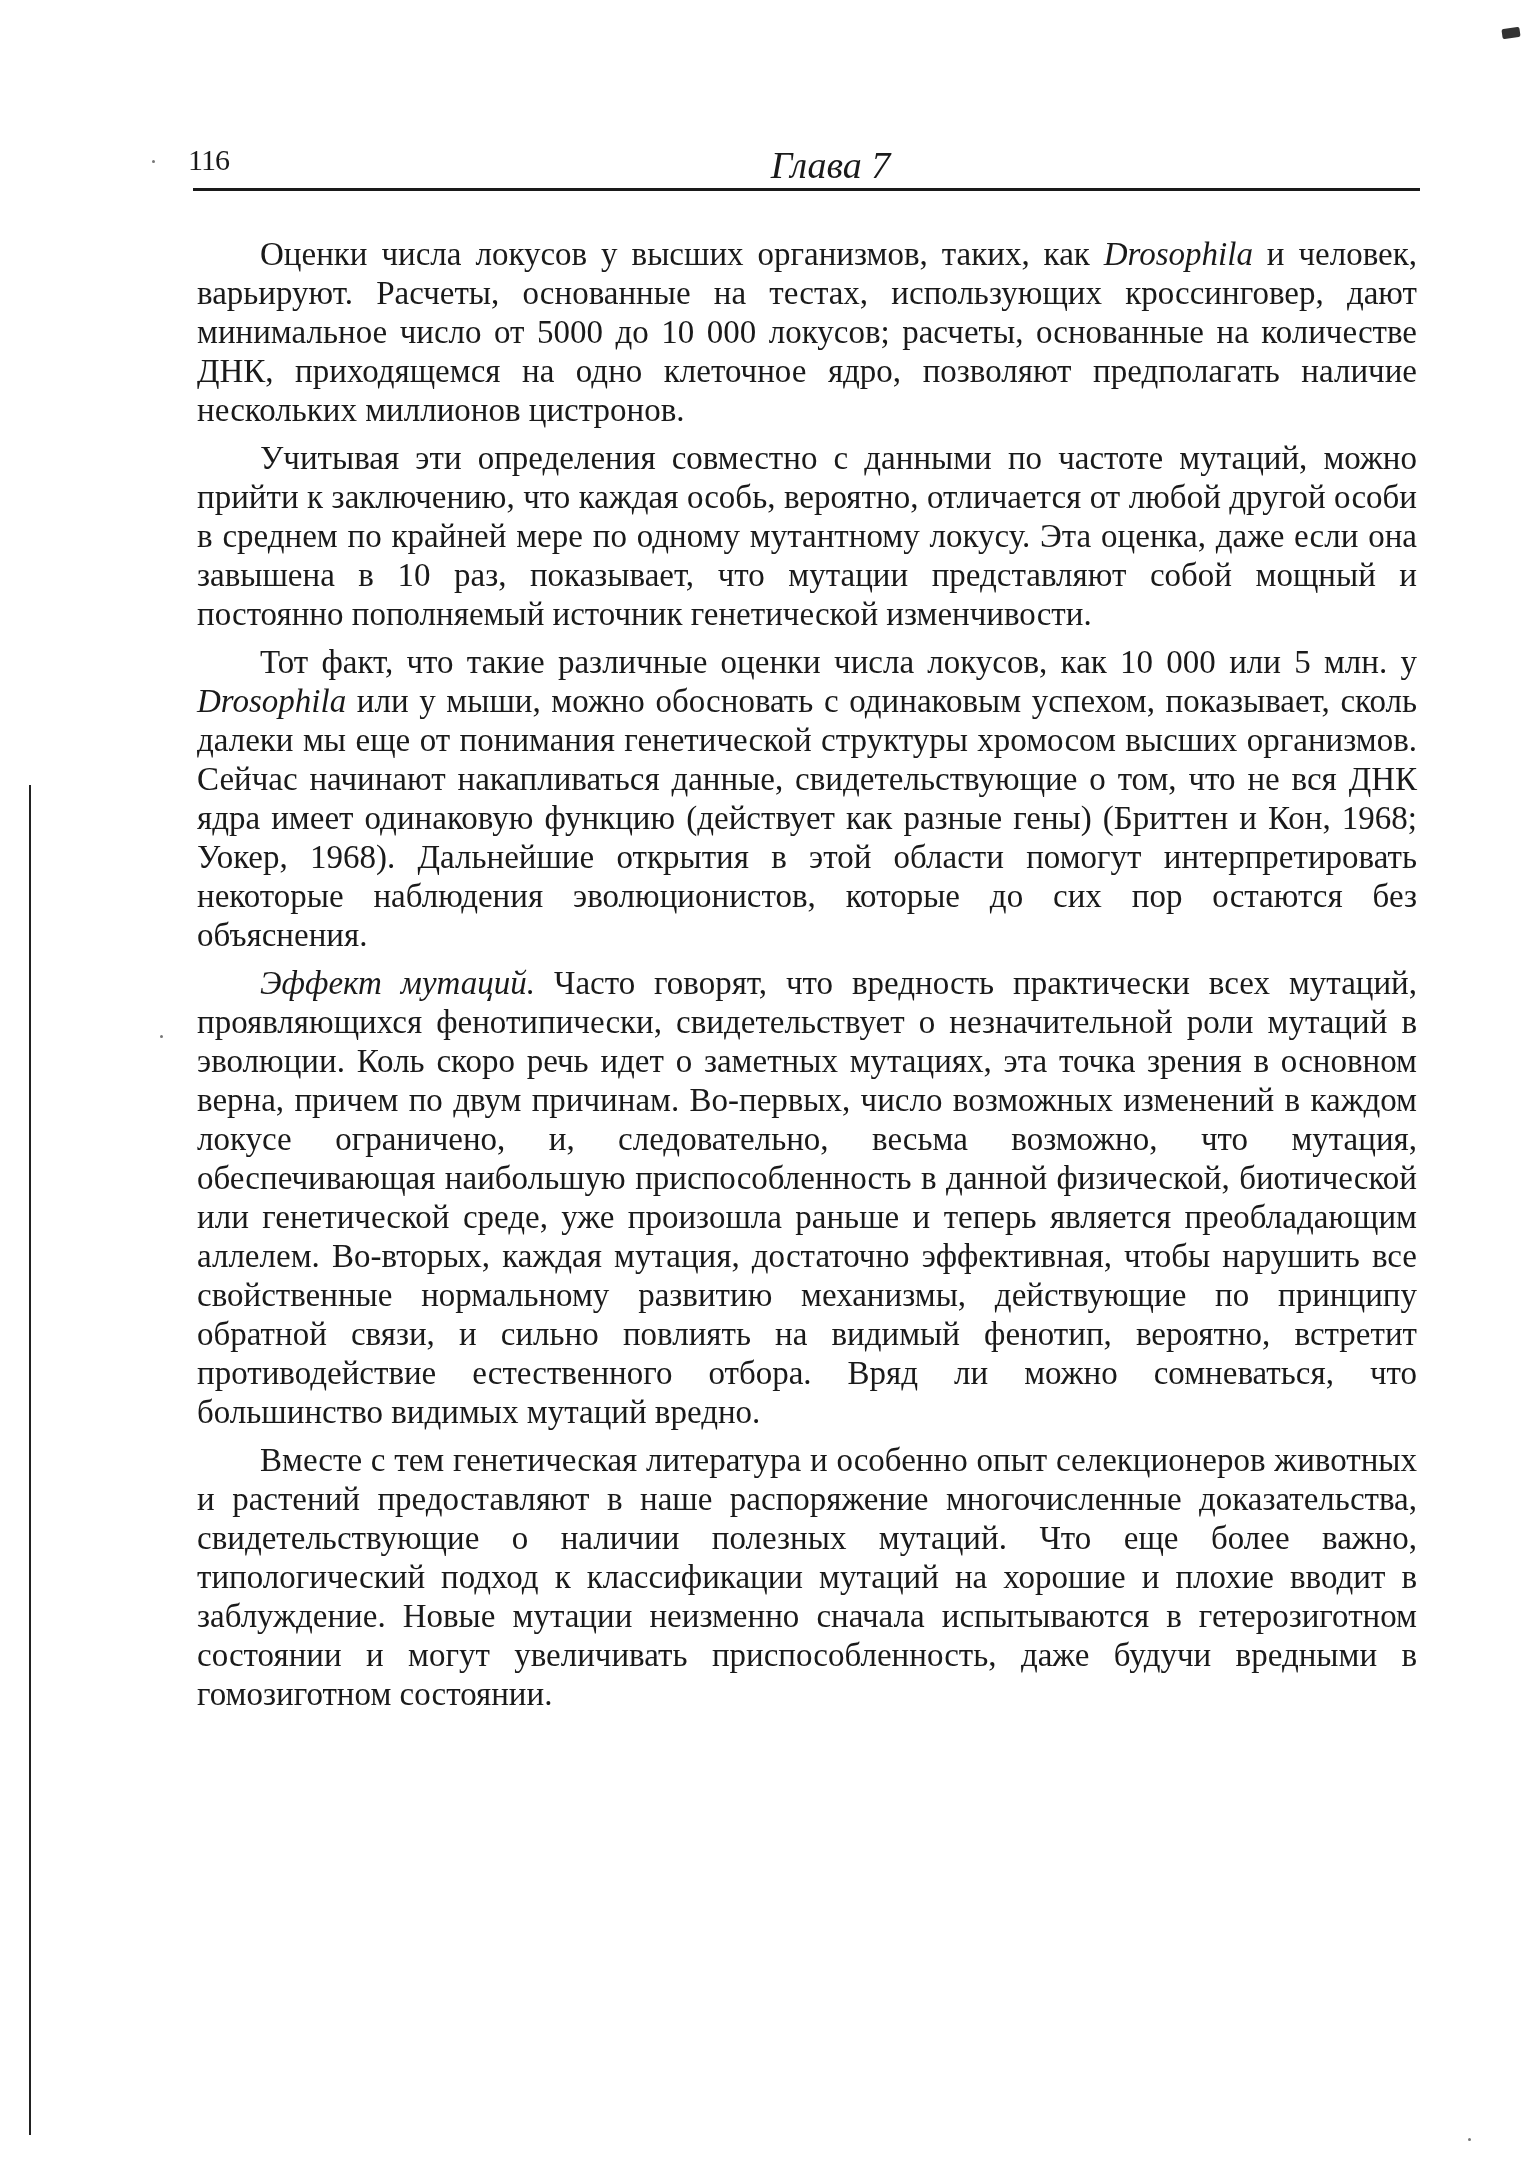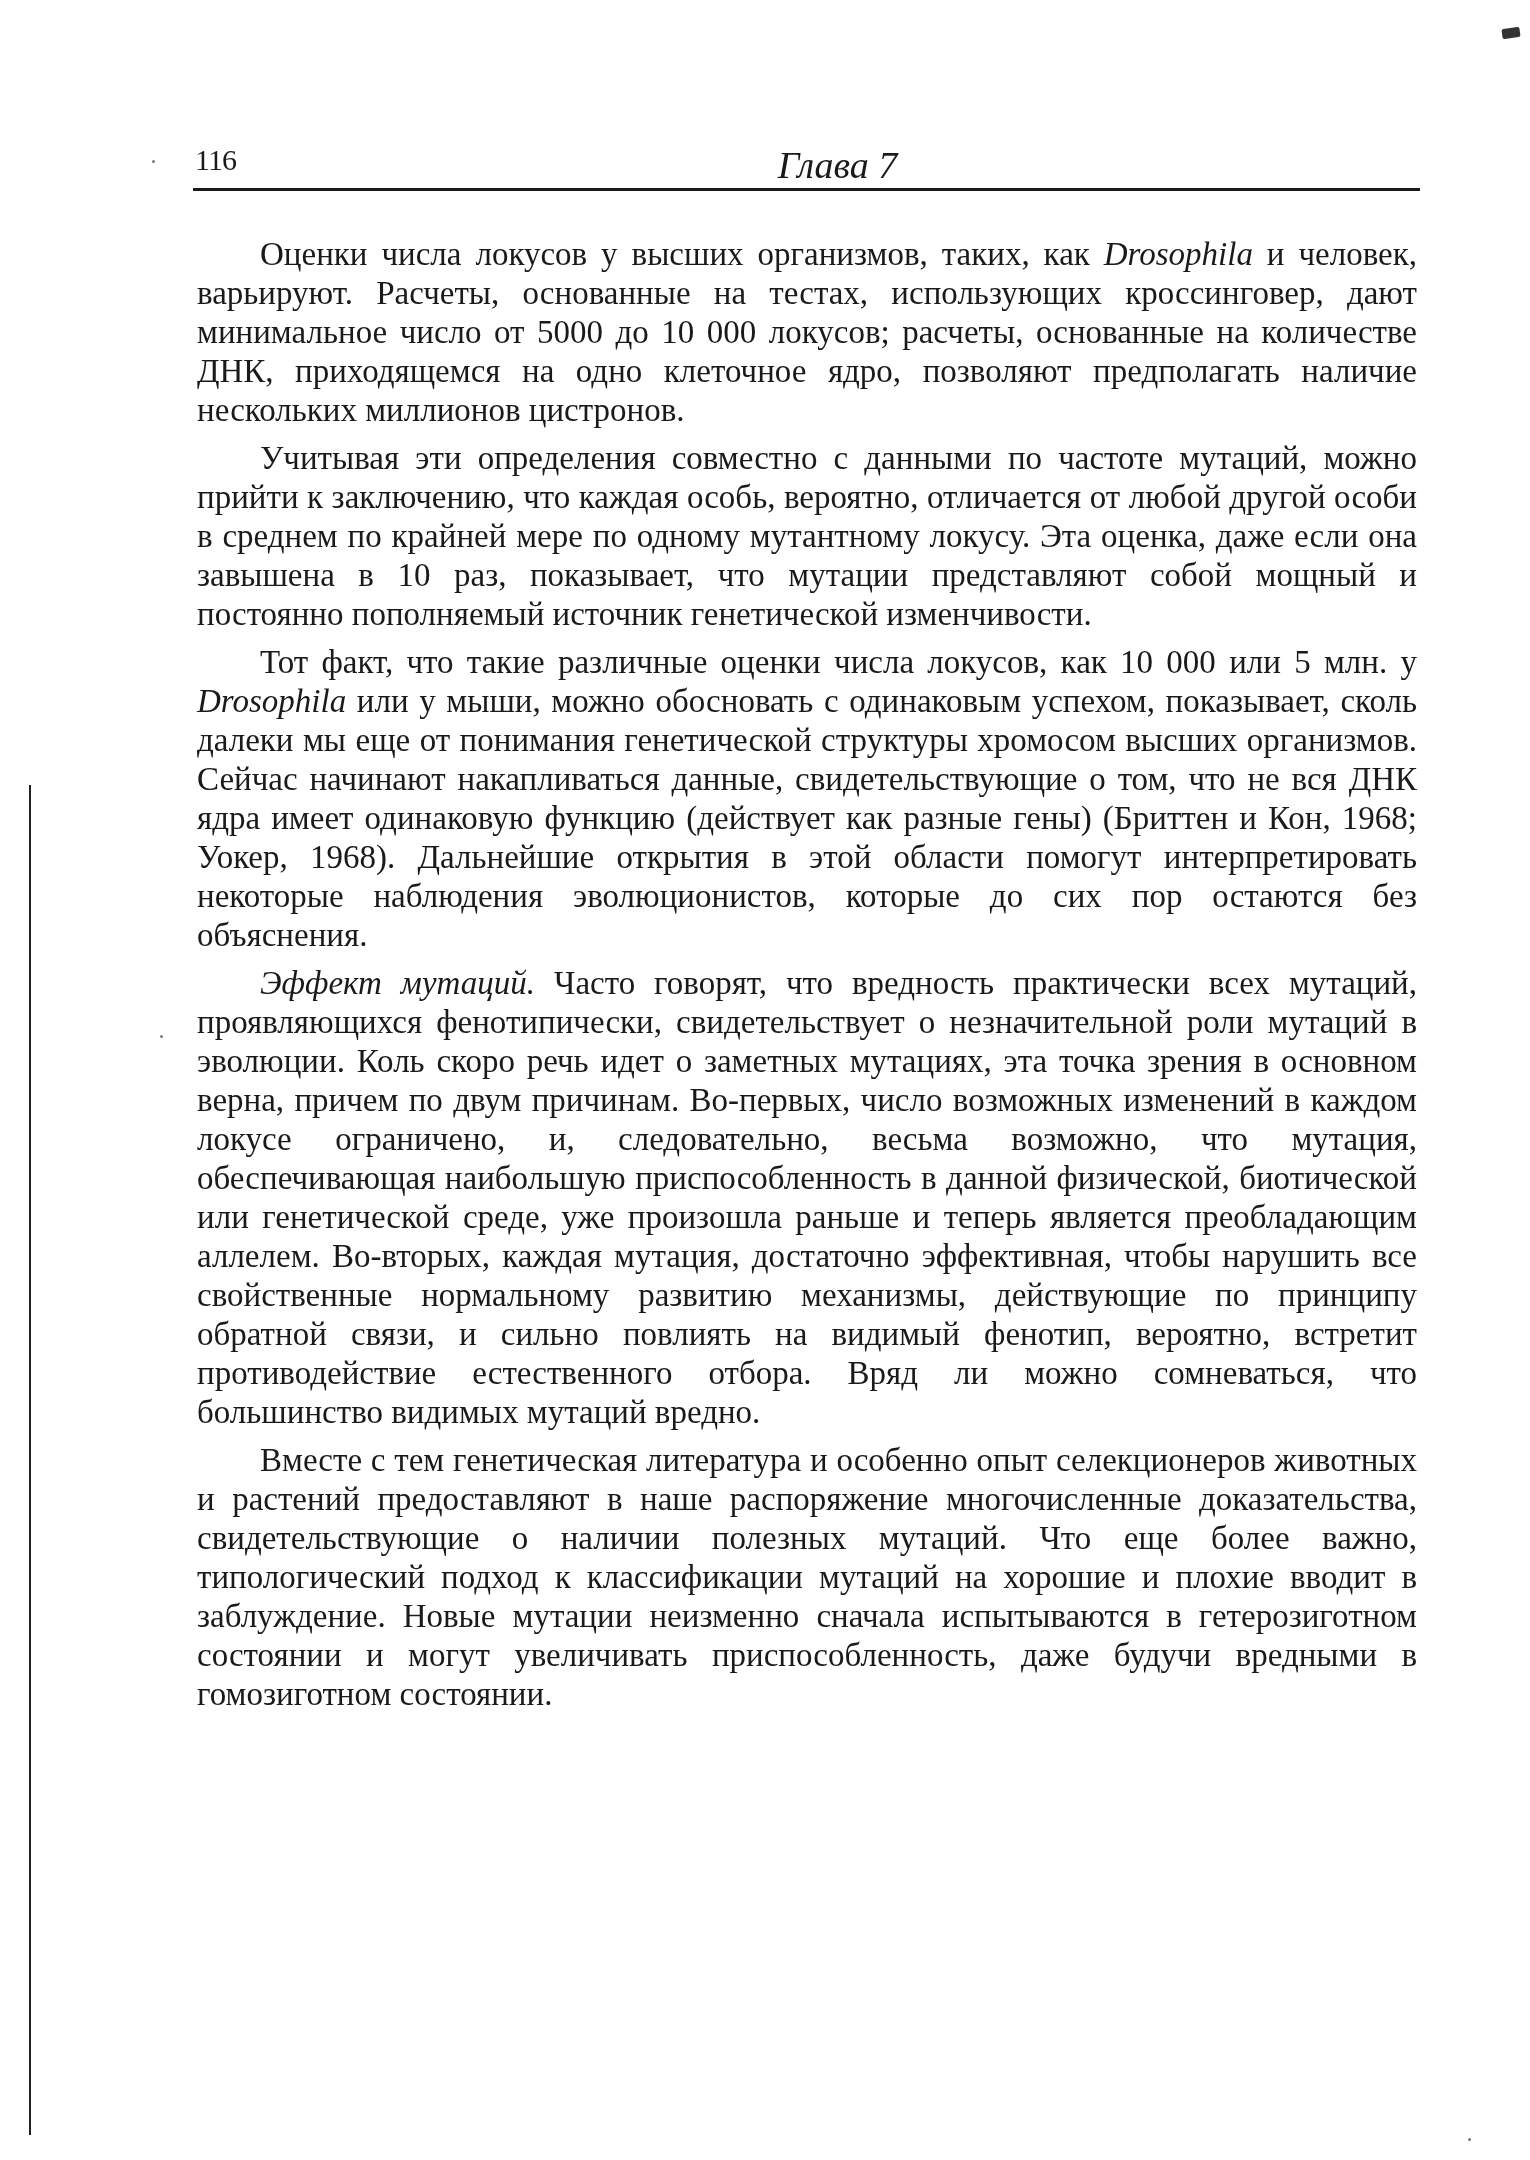--- a/index.html
+++ b/index.html
@@ -34,21 +34,21 @@
       transform: rotate(-8deg);
     }
     .speck {
       position: absolute;
       width: 3px; height: 3px;
       background: #777;
       border-radius: 50%;
     }
     .running-head {
       position: absolute;
-      left: 195px;
+      left: 188px;
       top: 143px;
       width: 1225px;
       height: 40px;
     }
     .page-number {
       position: absolute;
       left: 0;
       top: 0;
       font-size: 30px;
       letter-spacing: -1px;

